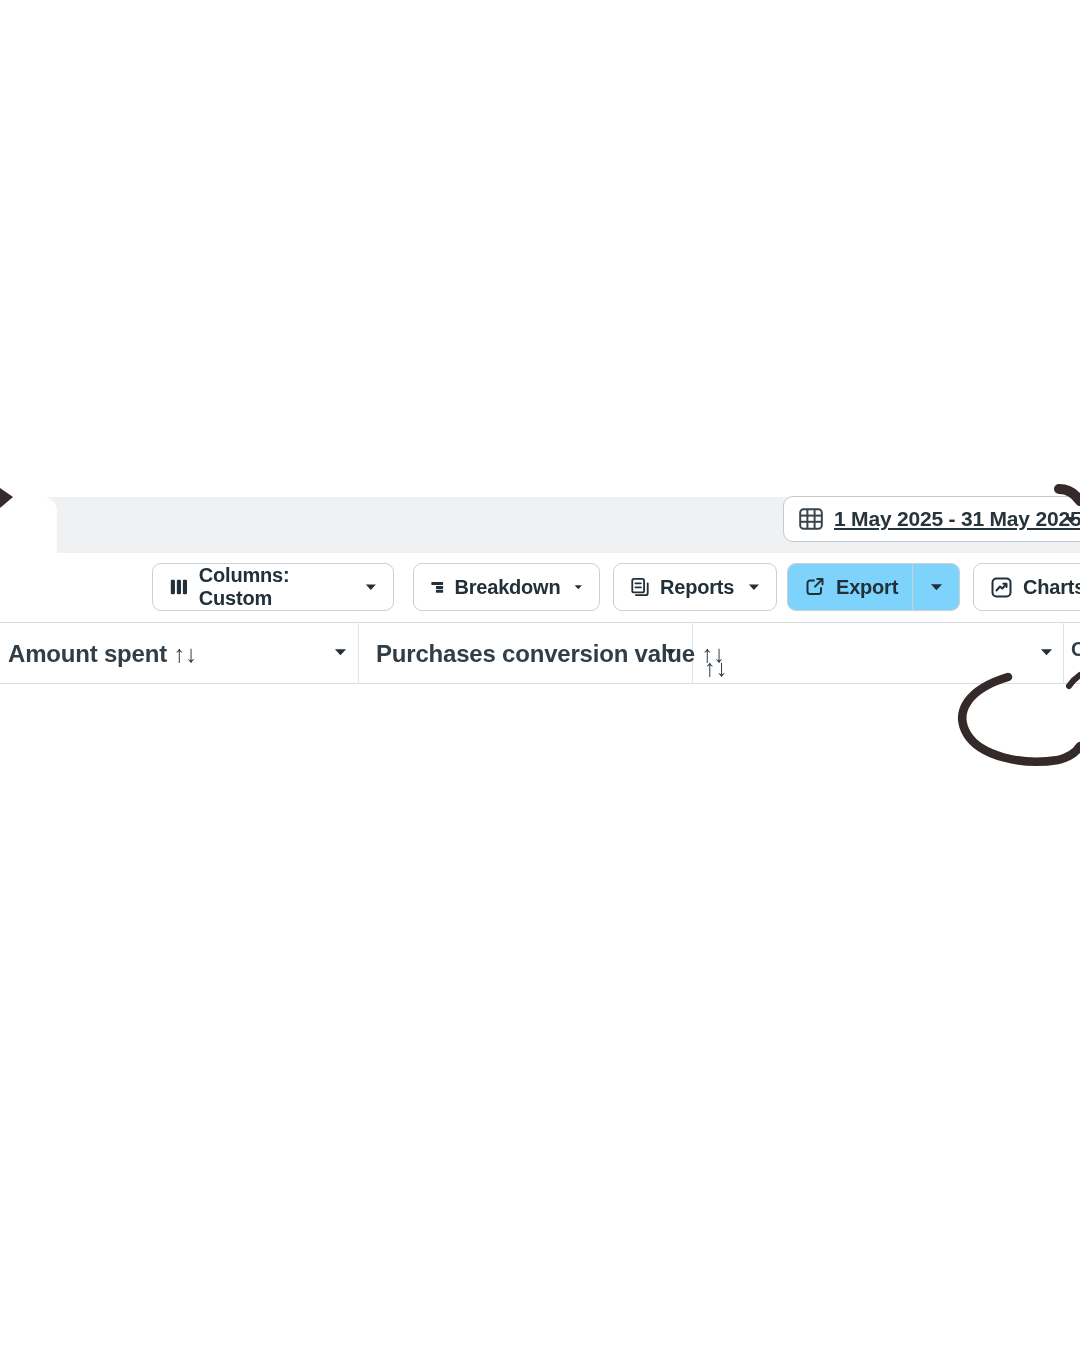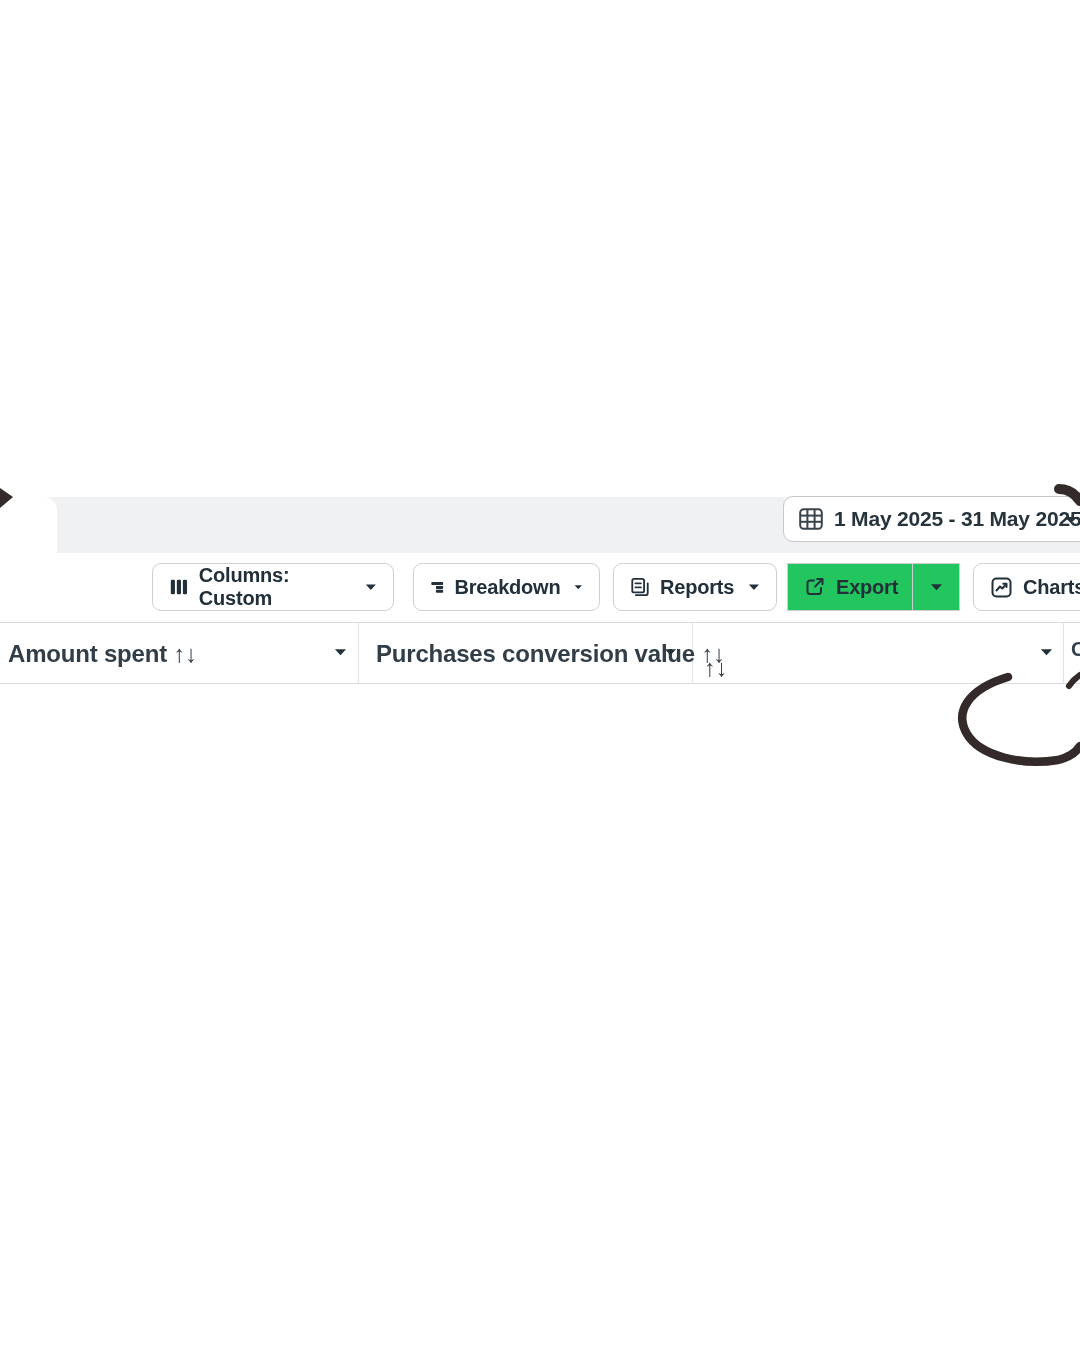--- a/index.html
+++ b/index.html
@@ -11,32 +11,32 @@
 
   
   .band { position:absolute; left:0; top:497px; width:1080px; height:56px; background:#f0f1f3; }
   .band-left-white { position:absolute; left:0; top:497px; width:57px; height:56px; background:#ffffff; border-top-right-radius:14px; }
 
   .date-btn {
     position:absolute; left:783px; top:496px; width:330px; height:46px;
     background:#ffffff; border:1.5px solid #c6c8cd; border-radius:10px;
     display:flex; align-items:center; padding-left:14px; cursor:pointer;
   }
-  .date-btn .label { font-size:21px; font-weight:700; letter-spacing:-0.2px; color:#27343c; margin-left:10px; }
+  .date-btn .label { font-size:21px; font-weight:700; letter-spacing:-0.2px; color:#27343c; margin-left:10px;text-decoration:underline; }
   .date-btn .caret { position:absolute; left:280px; top:19px; }
 
   
   .tbtn {
     position:absolute; top:563px; height:48px; background:#fff;
     border:1.5px solid #cdcfd4; border-radius:9px;
     display:flex; align-items:center; gap:10px; padding:0 16px;
     font-size:20px; font-weight:600; letter-spacing:-0.2px; color:#22303a; cursor:pointer;
   }
   .tbtn .caret { margin-left:4px; }
-  .split { position:absolute; top:563px; height:48px; background:#22c55e; border:1.5px solid #cdcfd4; border-radius:0; display:flex; cursor:pointer; }
+  .split { position:absolute; top:563px; height:48px; background:#7dd3fc; border:1.5px solid #cdcfd4; border-radius:9px; display:flex; cursor:pointer; }
   .split .seg-main { display:flex; align-items:center; gap:10px; padding:0 14px 0 16px; font-size:20px; font-weight:600; letter-spacing:-0.2px; color:#22303a; }
   .split .seg-div { width:1px; background:#cdcfd4; }
   .split .seg-caret { width:48px; display:flex; align-items:center; justify-content:center; }
 
   
   .thead {
     position:absolute; left:0; top:622px; width:1080px; height:62px;
     background:#fff; border-top:1px solid #d8dade; border-bottom:1px solid #d8dade;
   }
   .col-div { position:absolute; top:622px; width:1px; height:62px; background:#e1e3e7; }

